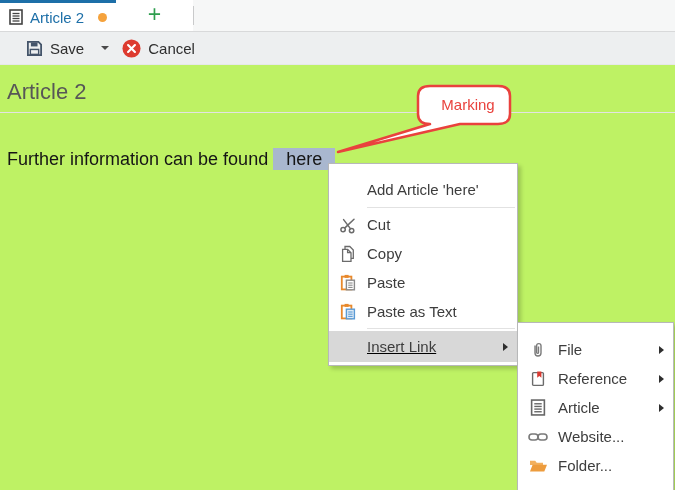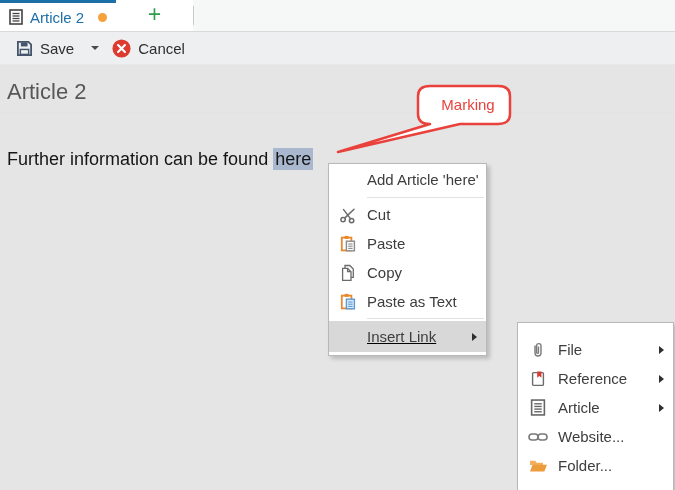--- a/index.html
+++ b/index.html
@@ -1,19 +1,19 @@
 <!DOCTYPE html>
 <html><head>
 <meta charset="utf-8">
 <style>
   html,body { margin:0; padding:0; background:#fff; }
   * { box-sizing:border-box; }
   #app {
     position:relative; width:675px; height:490px; overflow:hidden;
-    background:#e5e5e5; font-family:"Liberation Sans", sans-serif;
+    background:#bef264; font-family:"Liberation Sans", sans-serif;
     -webkit-font-smoothing:antialiased;
   }
 
   
   .tabbar { position:relative; height:32px; background:#f6f7f7; border-bottom:1px solid #d8d9da; }
   .tab-active {
     position:absolute; left:0; top:0; width:116px; height:31px; background:#fff;
     border-top:3px solid #1d6fa8; display:flex; align-items:center; padding-left:9px; gap:7px;
     cursor:default;
   }
@@ -22,49 +22,49 @@
   .newtab {
     position:absolute; left:116px; top:0; width:77px; height:31px; background:#fff;
     display:flex; align-items:center; justify-content:center;
   }
   .newtab-glyph { color:#2e9e4e; font-size:23px; font-weight:400; line-height:1; margin-top:-2px; }
   .tab-vsep { position:absolute; left:193px; top:6px; width:1px; height:19px; background:#c9cacb; }
 
   
   .toolbar {
     height:33px; background:#edeff0; border-bottom:1px solid #e7e8e9;
-    display:flex; align-items:center; padding-left:9px; font-size:15px; color:#2e2e2e;
+    display:flex; align-items:center; padding-left:19px; font-size:15px; color:#2e2e2e;
   }
   .tb-btn { display:flex; align-items:center; gap:7px; height:28px; padding:0 7px; border-radius:2px; }
   .tb-btn + .tb-btn { margin-left:4px; }
   .chevron-down {
     width:0; height:0; border-left:4px solid transparent; border-right:4px solid transparent;
     border-top:4px solid #4a4a4a; margin-left:4px;
   }
   .tb-dropdown { display:flex; align-items:center; height:28px; padding:0 6px; }
 
   
   .page-title { position:absolute; left:7px; top:79px; font-size:22px; color:#575757; }
   .title-divider { position:absolute; left:0; top:112px; width:675px; height:1px; background:#e3e3e3; }
   .paragraph { position:absolute; left:7px; top:149px; font-size:18px; color:#151515; white-space:nowrap; }
-  .selection { background:#a9b7cf; padding:1px 2px; }
+  .selection { background:#a9b7cf; padding:1px 13px; }
 
   
   .callout-svg { position:absolute; left:328px; top:78px; z-index:3; }
   .callout-text {
     position:absolute; left:418px; top:96px; width:100px; text-align:center;
     font-size:15px; color:#e9423d; z-index:4;
   }
 
   
   .menu {
     position:absolute; background:#fff; border:1px solid #b7b8b9;
     box-shadow:3px 3px 4px rgba(0,0,0,0.18);
   }
-  .ctx { left:328px; top:163px; width:159px; padding:0 0 3px 0; z-index:5; }
+  .ctx { left:328px; top:163px; width:190px; padding:10px 0 3px 0; z-index:5; }
   .sub { left:517px; top:322px; width:157px; padding:12px 0; z-index:6; }
   .menu-item { display:flex; align-items:center; height:29px; cursor:default; }
   .menu-item.tall { height:31px; }
   .menu-item.highlight { background:#d8d8d8;text-decoration:underline; }
   .gutter { width:38px; flex:none; display:flex; align-items:center; justify-content:center; }
   .sub .gutter { width:40px; }
   .menu-label { font-size:15px; color:#3d3d3d; white-space:nowrap; }
   .menu-arrow {
     margin-left:auto; margin-right:9px; width:0; height:0;
     border-left:5px solid #2e2e2e; border-top:4.5px solid transparent; border-bottom:4.5px solid transparent;
@@ -146,45 +146,45 @@
         <svg width="18" height="18" viewBox="0 0 18 18" fill="none" stroke="#6b6b6b" stroke-width="1.5">
           <circle cx="4.1" cy="13.6" r="2.2"></circle>
           <circle cx="12.6" cy="14.6" r="2.2"></circle>
           <path d="M5.9 11.9 L15 3.2 M11.6 12.9 L4.6 3.6" stroke-linecap="round"></path>
         </svg>
       </span>
       <span class="menu-label">Cut</span>
     </div>
     <div class="menu-item">
       <span class="gutter">
+        <svg width="18" height="18" viewBox="0 0 18 18" fill="#fff" stroke="#6b6b6b" stroke-width="1.3">
+          <path d="M6 4.3 V1.5 H10.8 L14.3 5 V13.3 H11.8"></path>
+          <path d="M3.6 4.3 H8.6 L12 7.7 V16.4 H3.6 Z"></path>
+          <path d="M8.6 4.3 V7.7 H12" fill="none"></path>
+        </svg>
+      </span>
+      <span class="menu-label">Copy</span>
+    </div>
+    <div class="menu-item">
+      <span class="gutter">
         <svg width="18" height="18" viewBox="0 0 18 18">
           <rect x="2.8" y="2.6" width="9.6" height="12.8" fill="#fff" stroke="#e8892c" stroke-width="1.8"></rect>
           <rect x="5.6" y="0.9" width="4" height="3" fill="#e8892c"></rect>
           <rect x="7.4" y="6.2" width="8" height="9.6" fill="#fff" stroke="#8a8a8a" stroke-width="1.4"></rect>
           <g stroke="#8a8a8a" stroke-width="1.1">
             <line x1="9.2" y1="9" x2="13.6" y2="9"></line>
             <line x1="9.2" y1="11.2" x2="13.6" y2="11.2"></line>
             <line x1="9.2" y1="13.4" x2="13.6" y2="13.4"></line>
           </g>
         </svg>
       </span>
       <span class="menu-label">Paste</span>
     </div>
     <div class="menu-item">
       <span class="gutter">
-        <svg width="18" height="18" viewBox="0 0 18 18" fill="#fff" stroke="#6b6b6b" stroke-width="1.3">
-          <path d="M6 4.3 V1.5 H10.8 L14.3 5 V13.3 H11.8"></path>
-          <path d="M3.6 4.3 H8.6 L12 7.7 V16.4 H3.6 Z"></path>
-          <path d="M8.6 4.3 V7.7 H12" fill="none"></path>
-        </svg>
-      </span>
-      <span class="menu-label">Copy</span>
-    </div>
-    <div class="menu-item">
-      <span class="gutter">
         <svg width="18" height="18" viewBox="0 0 18 18">
           <rect x="2.8" y="2.6" width="9.6" height="12.8" fill="#fff" stroke="#e8892c" stroke-width="1.8"></rect>
           <rect x="5.6" y="0.9" width="4" height="3" fill="#e8892c"></rect>
           <rect x="7.4" y="6.2" width="8" height="9.6" fill="#ddeaf5" stroke="#5b9bd5" stroke-width="1.4"></rect>
           <g stroke="#5b9bd5" stroke-width="1.1">
             <line x1="9.2" y1="9" x2="13.6" y2="9"></line>
             <line x1="9.2" y1="11.2" x2="13.6" y2="11.2"></line>
             <line x1="9.2" y1="13.4" x2="13.6" y2="13.4"></line>
           </g>
         </svg>

